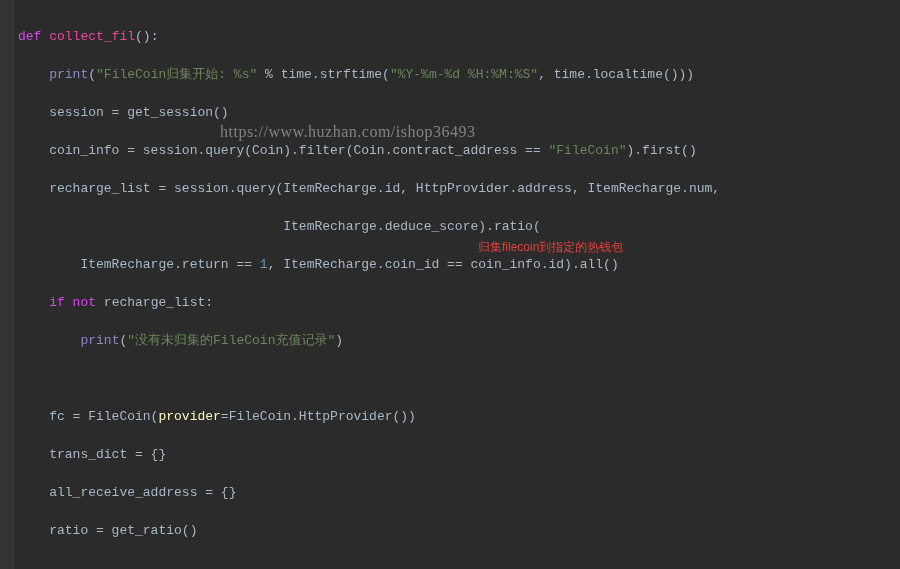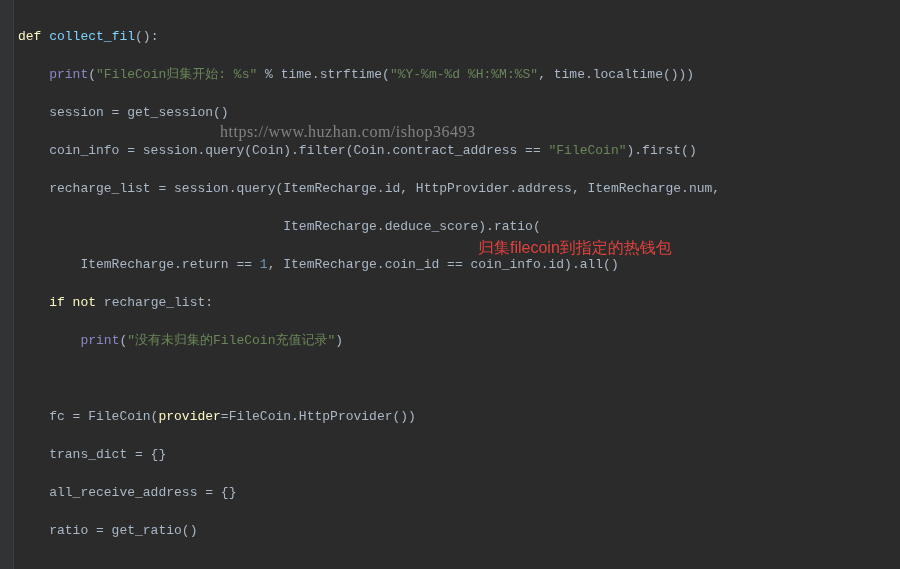--- a/index.html
+++ b/index.html
@@ -18,43 +18,43 @@
     position: absolute;
     left: 0; top: 0; bottom: 0;
     width: 14px;
     background: #313335;
     border-right: 1px solid #3c3f41;
   }
   .code {
     padding: 8px 0 0 18px;
     white-space: pre;
   }
-  .kw { color: #fef9c3; }
-  .fn { color: #7dd3fc; }
+  .kw { color: #d946ef; }
+  .fn { color: #ec4899; }
   .str { color: #6a8759; }
   .num { color: #6897bb; }
   .param { color: #fef9c3; }
   .builtin { color: #8888c6; font-family: Liberation Mono, monospace; }
   .line { display: block; }
   .watermark {
     position: absolute;
     top: 122px;
     left: 220px;
     font-family: Georgia, 'Times New Roman', serif;
     font-size: 16px;
     color: rgba(200,200,200,0.55);
     letter-spacing: 0.5px;
     pointer-events: none;
   }
   .annotation {
     position: absolute;
     top: 238px;
     left: 478px;
     font-family: 'SimSun', 'Microsoft YaHei', sans-serif;
-    font-size: 16px;
+    font-size: 12px;
     color: #e0413e;
     pointer-events: none;
   }
 </style>
 </head>
 <body>
 
 <div class="gutter"></div>
 
 <div class="code">

